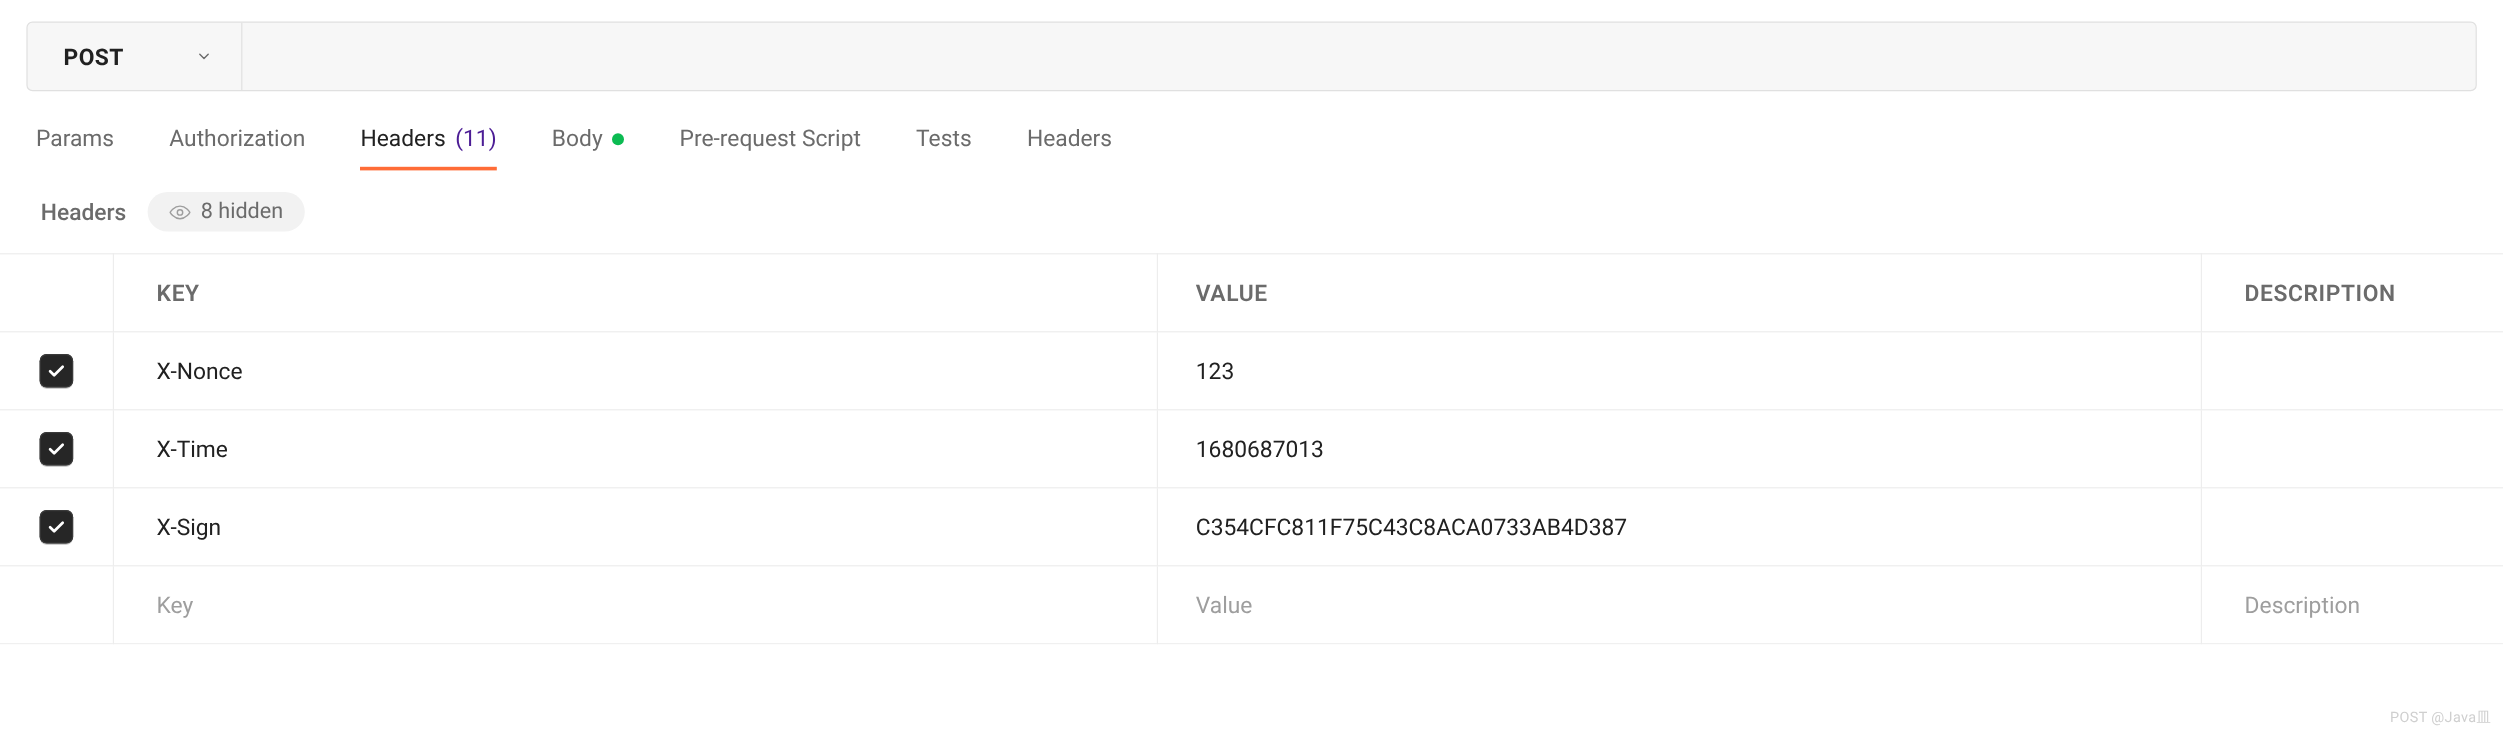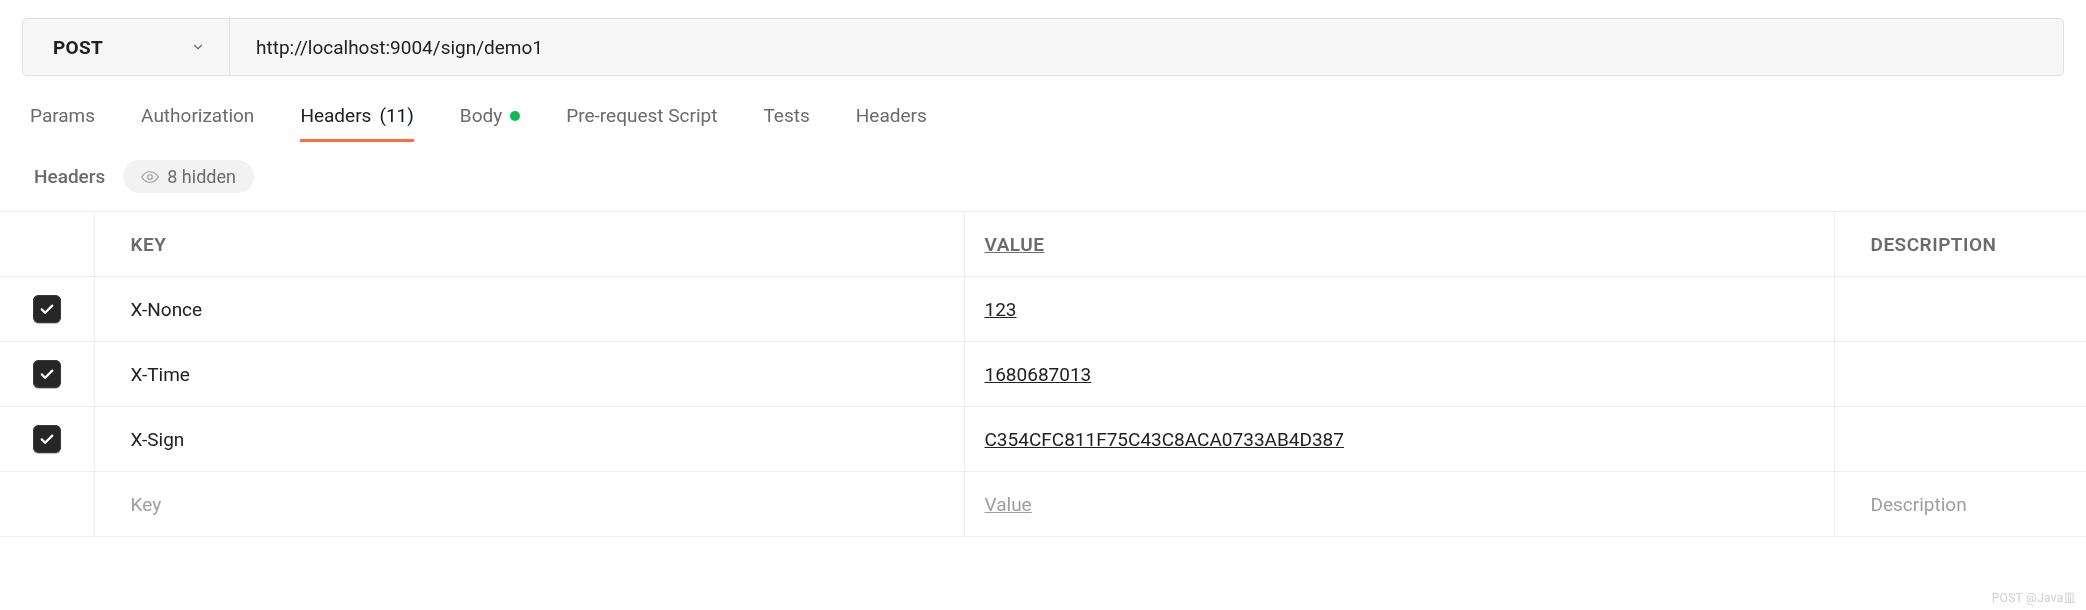--- a/index.html
+++ b/index.html
@@ -22,21 +22,21 @@
       background: #f7f7f7;
       height: 58px;
       align-items: stretch;
     }
     .method-select {
       display: flex;
       align-items: center;
       padding: 0 24px 0 30px;
       border-right: 1px solid #e0e0e0;
       cursor: pointer;
-      gap: 88px;
+      gap: 60px;
     }
     .method-label {
       font-weight: 700;
       font-size: 19px;
       color: #212121;
       letter-spacing: 0.3px;
     }
     .chevron-icon {
       width: 14px;
       height: 14px;
@@ -68,21 +68,21 @@
       display: flex;
       align-items: center;
       gap: 8px;
       border-bottom: 3px solid transparent;
     }
     .tab.active {
       color: #212121;
       border-bottom: 3px solid #ff6c37;
     }
     .tab .count {
-      color: #0f172a;
+      color: #4c1d95;
     }
     .body-dot {
       width: 10px;
       height: 10px;
       border-radius: 50%;
       background: #0cbb52;
       display: inline-block;
     }
     .subheader {
       display: flex;
@@ -131,23 +131,22 @@
     .col-check {
       width: 94px;
       text-align: center !important;
       border-left: none !important;
     }
     .col-key {
       padding-left: 36px;
       width: 870px;
     }
     .col-value {
-      padding-left: 20px;
+      padding-left: 32px;
       width: 870px;
-      text-decoration: underline;
     }
     .col-desc {
       padding-left: 36px;
       border-right: none !important;
     }
     .checkbox-wrap {
       display: inline-flex;
       align-items: center;
       justify-content: center;
       width: 28px;
@@ -175,23 +174,20 @@
 <body>
 
 <div class="request-bar">
   <div class="method-select">
     <span class="method-label">POST</span>
     <span class="chevron-icon">
       <svg viewBox="0 0 24 24" width="14" height="14">
           <path d="M6 9l6 6 6-6" fill="none" stroke="#6b6b6b" stroke-width="2" stroke-linecap="round" stroke-linejoin="round"></path>
         </svg>
     </span>
-  </div>
-  <div class="url-input">
-    <span class="url-text">http://localhost:9004/sign/demo1</span>
   </div>
 </div>
 
 <div class="tabs">
   <div class="tab">
       <span>Params</span>
     </div>
   <div class="tab">
       <span>Authorization</span>
     </div>

